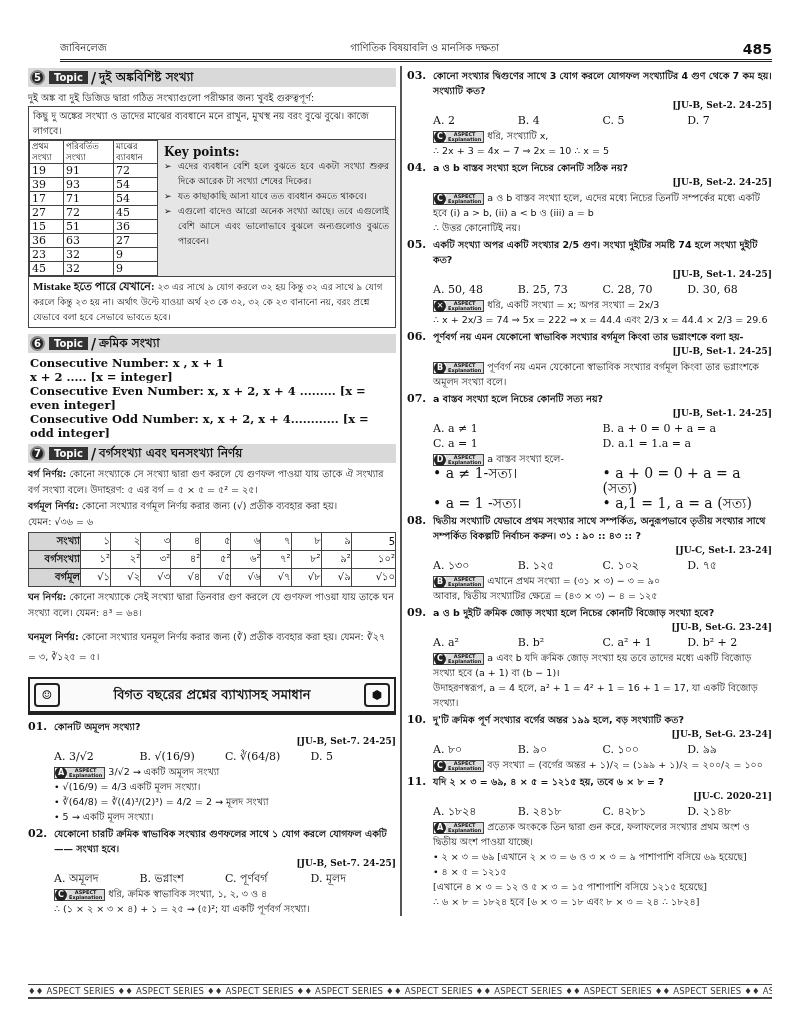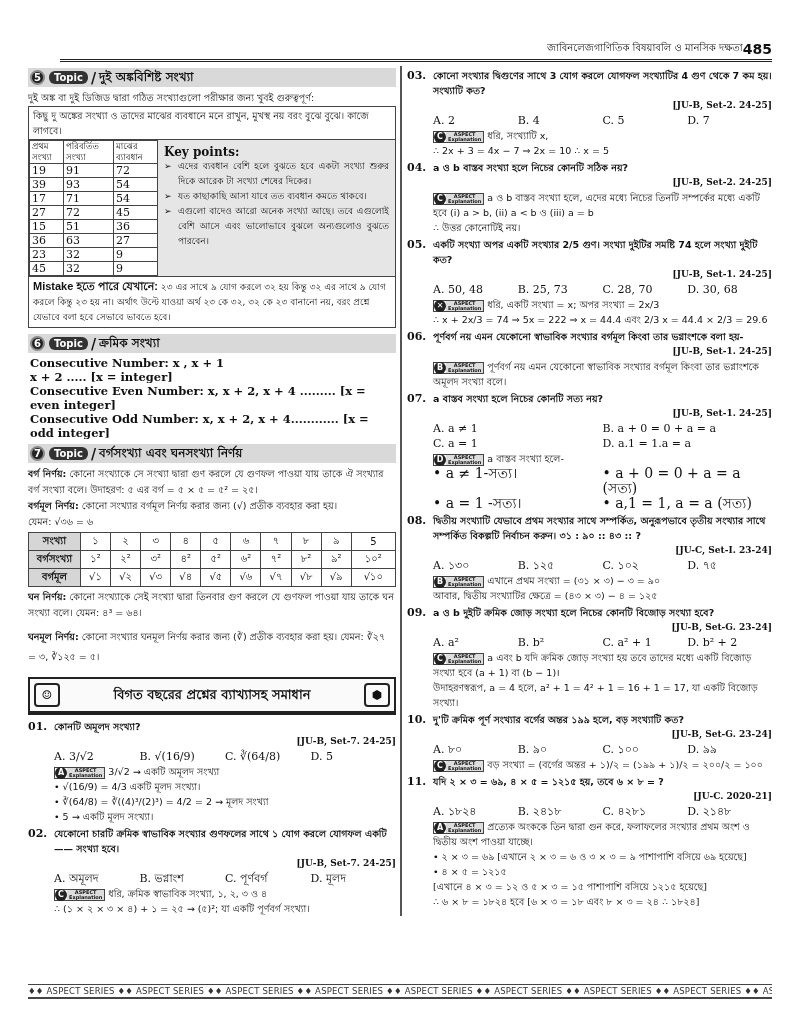--- a/index.html
+++ b/index.html
@@ -1,45 +1,45 @@
 <!DOCTYPE html>
 <html><head>
 <meta charset="utf-8">
 <style>
   * { box-sizing: border-box; margin: 0; padding: 0; }
   html, body { width: 800px; height: 1035px; background: #fff; overflow: hidden; }
   body { font-family: "DejaVu Serif", serif; color: #111; font-size: 11px; position: relative; }
   .page { position: absolute; left: 28px; top: 44px; width: 744px; }
-  .hdr { display: flex; align-items: flex-end; justify-content: flex-end; height: 18px; border-bottom: 3px double #222; padding-bottom: 2px; font-family: "DejaVu Sans", sans-serif; font-size: 10px; margin-left: 32px; }
+  .hdr { display: flex; align-items: flex-end; justify-content: space-between; height: 18px; border-bottom: 3px double #222; padding-bottom: 2px; font-family: "DejaVu Sans", sans-serif; font-size: 10px; margin-left: 32px; }
   .hdr .pg { font-weight: bold; font-size: 14px; }
   .cols { display: flex; margin-top: 4px; }
   .col-l { width: 372px; padding-right: 4px; }
   .col-r { width: 372px; border-left: 2px solid #555; padding-left: 5px; }
   .topic { display: flex; align-items: center; background: #d9d9d9; height: 19px; margin: 2px 0 3px 0; padding-left: 2px; }
   .topic .num { width: 15px; height: 15px; border-radius: 50%; background: #222; color: #fff; font-size: 10px; font-weight: bold; display: flex; align-items: center; justify-content: center; border: 2px solid #888; font-family: "DejaVu Sans", sans-serif; }
-  .topic .tag { margin-left: 4px; background: #333; color: #fff; font-family: "DejaVu Sans", sans-serif; font-size: 10px; padding: 1px 5px; border-radius: 6px; font-weight: bold; }
+  .topic .tag { margin-left: 4px; background: #333; color: #fff; font-family: "DejaVu Sans", sans-serif; font-size: 10px; padding: 1px 5px; border-radius: 0; font-weight: bold; }
   .topic .slash { font-weight: bold; font-size: 14px; margin: 0 3px; }
   .topic .ttl { font-family: "DejaVu Sans", sans-serif; font-size: 12px; font-weight: bold; }
   .p { font-family: "DejaVu Sans", sans-serif; font-size: 9.5px; line-height: 16px; }
   .b { font-weight: bold; }
   .box { border: 1px solid #444; }
   .box .intro { font-family: "DejaVu Sans", sans-serif; font-size: 9.5px; line-height: 15px; padding: 1px 4px; border-bottom: 1px solid #444; }
   .kp-wrap { display: flex; }
   table.dt { border-collapse: collapse; font-size: 11px; }
   table.dt td, table.dt th { border: 1px solid #444; text-align: left; height: 14px; padding: 0 2px; }
   table.dt th { font-family: "DejaVu Sans", sans-serif; font-size: 8.5px; font-weight: normal; line-height: 11px; }
   .kp { flex: 1; background: #e6e6e6; padding: 5px 6px; }
   .kp h4 { font-size: 12px; }
   .kp li { list-style: none; font-family: "DejaVu Sans", sans-serif; font-size: 9px; line-height: 15px; padding-left: 14px; position: relative; text-align: justify; }
   .kp li::before { content: "➢"; position: absolute; left: 0; }
   .mistake { border-top: 1px solid #444; padding: 2px 4px; font-family: "DejaVu Sans", sans-serif; font-size: 9px; line-height: 15px; }
-  .mistake .mk { font-family: Liberation Sans, sans-serif; font-weight: bold; font-size: 11px; }
+  .mistake .mk { font-family: Liberation Serif, serif; font-weight: bold; font-size: 11px; }
   .cons { font-weight: bold; font-size: 11.5px; line-height: 14px; padding-left: 2px; }
   table.sq { border-collapse: collapse; width: 100%; margin: 2px 0; }
-  table.sq td { border: 1px solid #444; text-align: center; height: 17px; font-size: 10px; font-family: "DejaVu Sans", sans-serif; }
+  table.sq td { border: 1px solid #444; text-align: right; height: 17px; font-size: 10px; font-family: "DejaVu Sans", sans-serif; }
   table.sq td.h { background: #d6d6d6; font-weight: bold; width: 52px; }
   .banner { margin: 10px 0 4px 0; height: 38px; border: 2px solid #222; border-bottom-width: 4px; display: flex; align-items: center; justify-content: space-between; padding: 0 4px; background: #fafafa; }
   .banner .ic { width: 26px; height: 24px; border: 2px solid #222; border-radius: 4px; display: flex; align-items: center; justify-content: center; font-size: 12px; }
   .banner .bt { font-family: "DejaVu Sans", sans-serif; font-weight: bold; font-size: 13px; }
   .q { margin-top: 2px; }
   .q .qh { display: flex; font-family: "DejaVu Sans", sans-serif; font-size: 9.5px; line-height: 15px; font-weight: bold; }
   .q .qn { font-family: "DejaVu Serif", serif; font-size: 11px; width: 26px; flex-shrink: 0; }
   .q .qt { flex: 1; }
   .src { display: block; text-align: right; font-family: "DejaVu Serif", serif; font-size: 9px; font-weight: bold; }
   .opts { display: flex; padding-left: 26px; font-size: 11px; line-height: 15px; }

